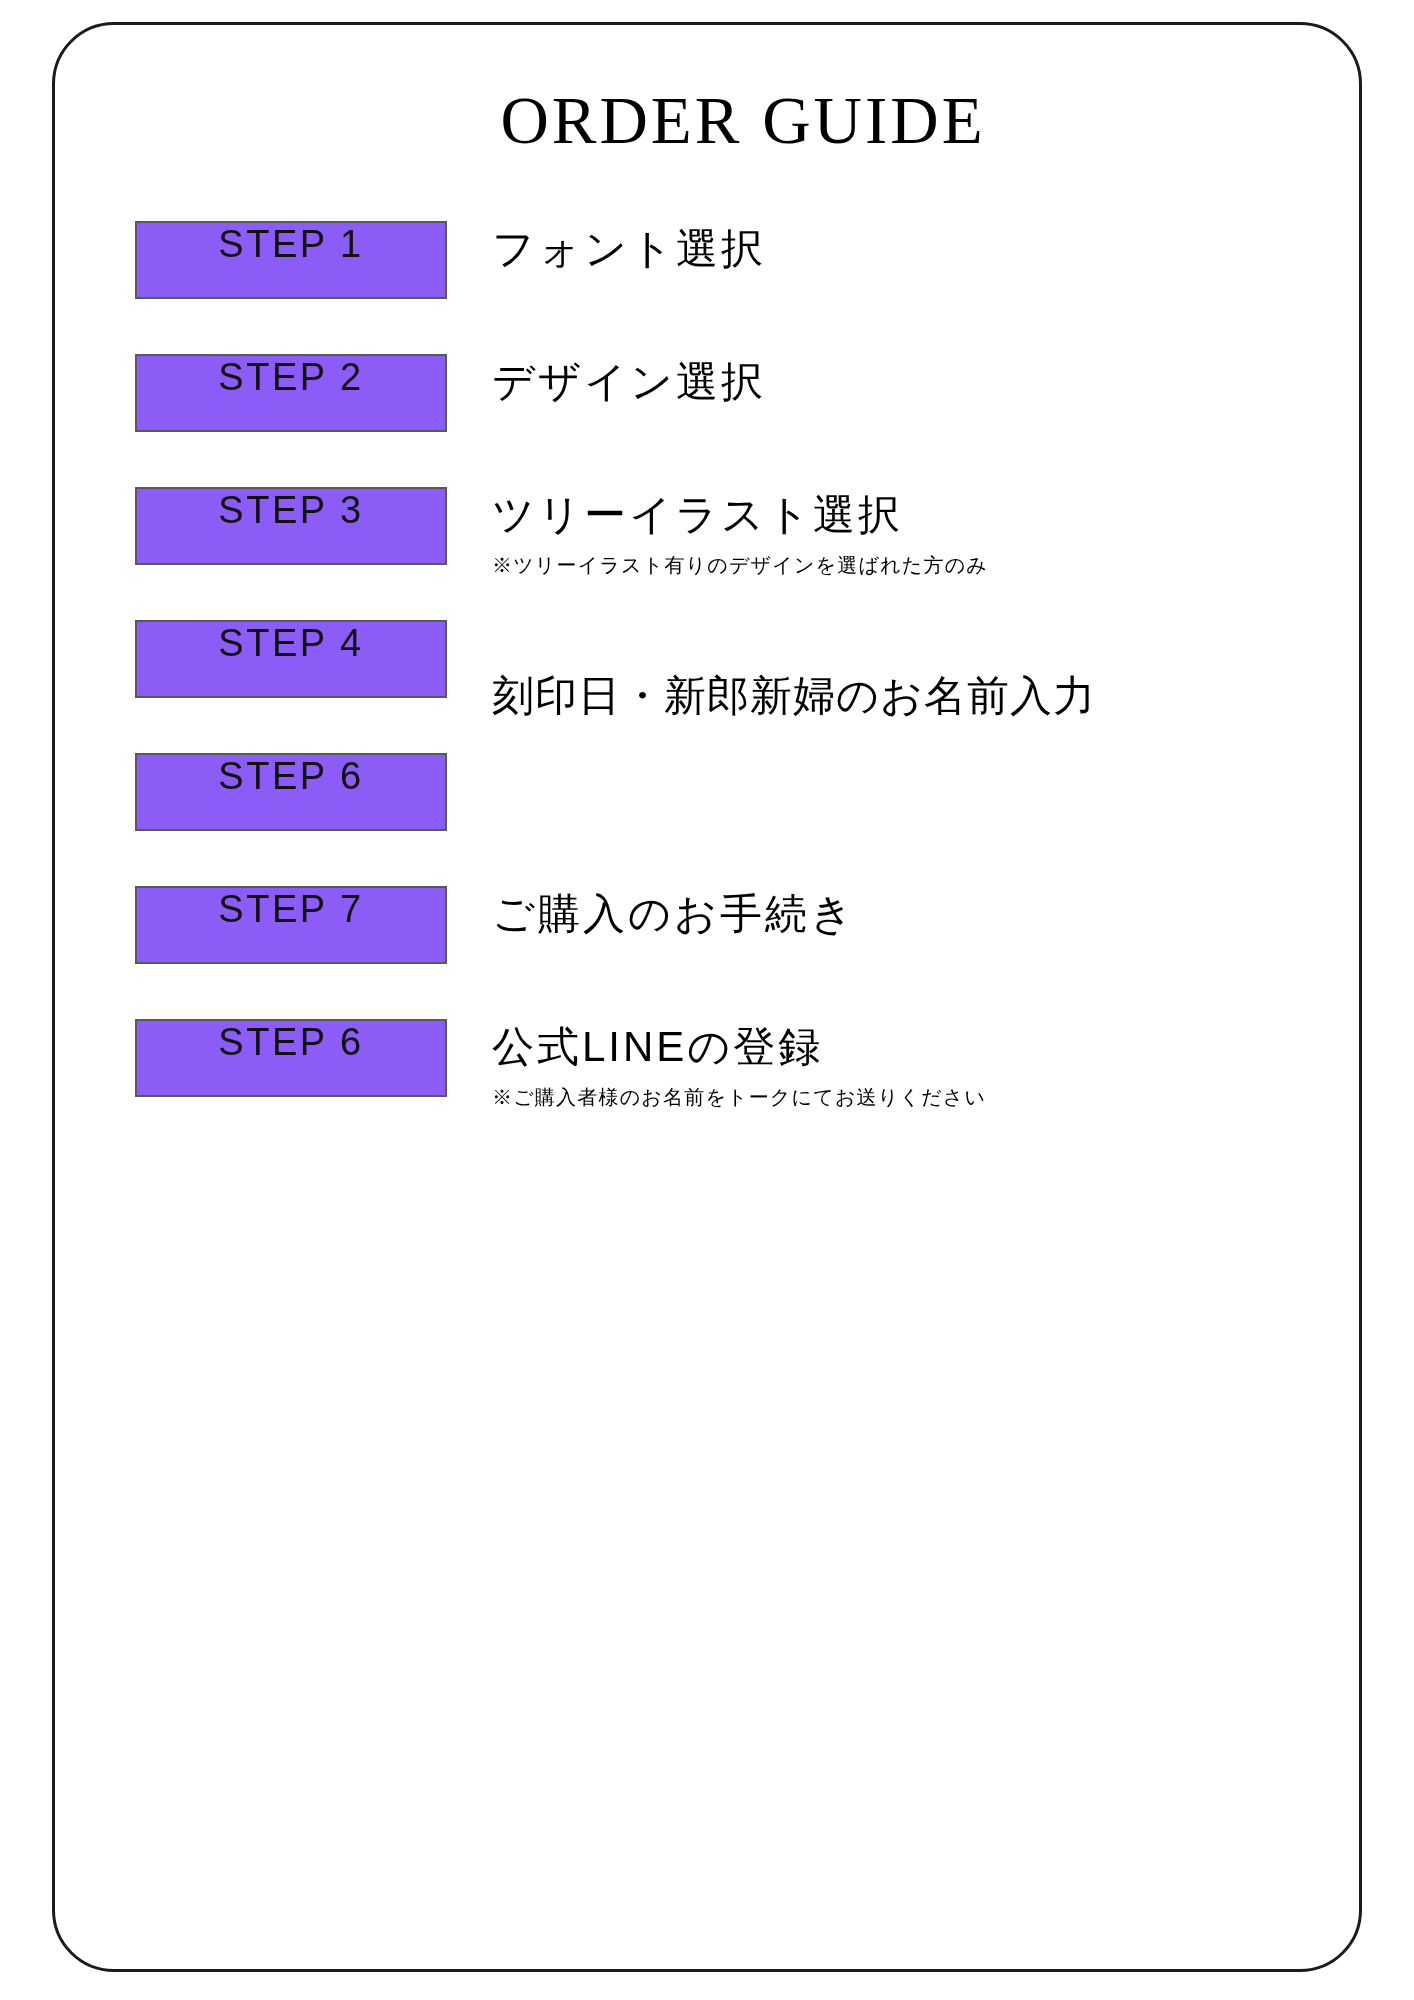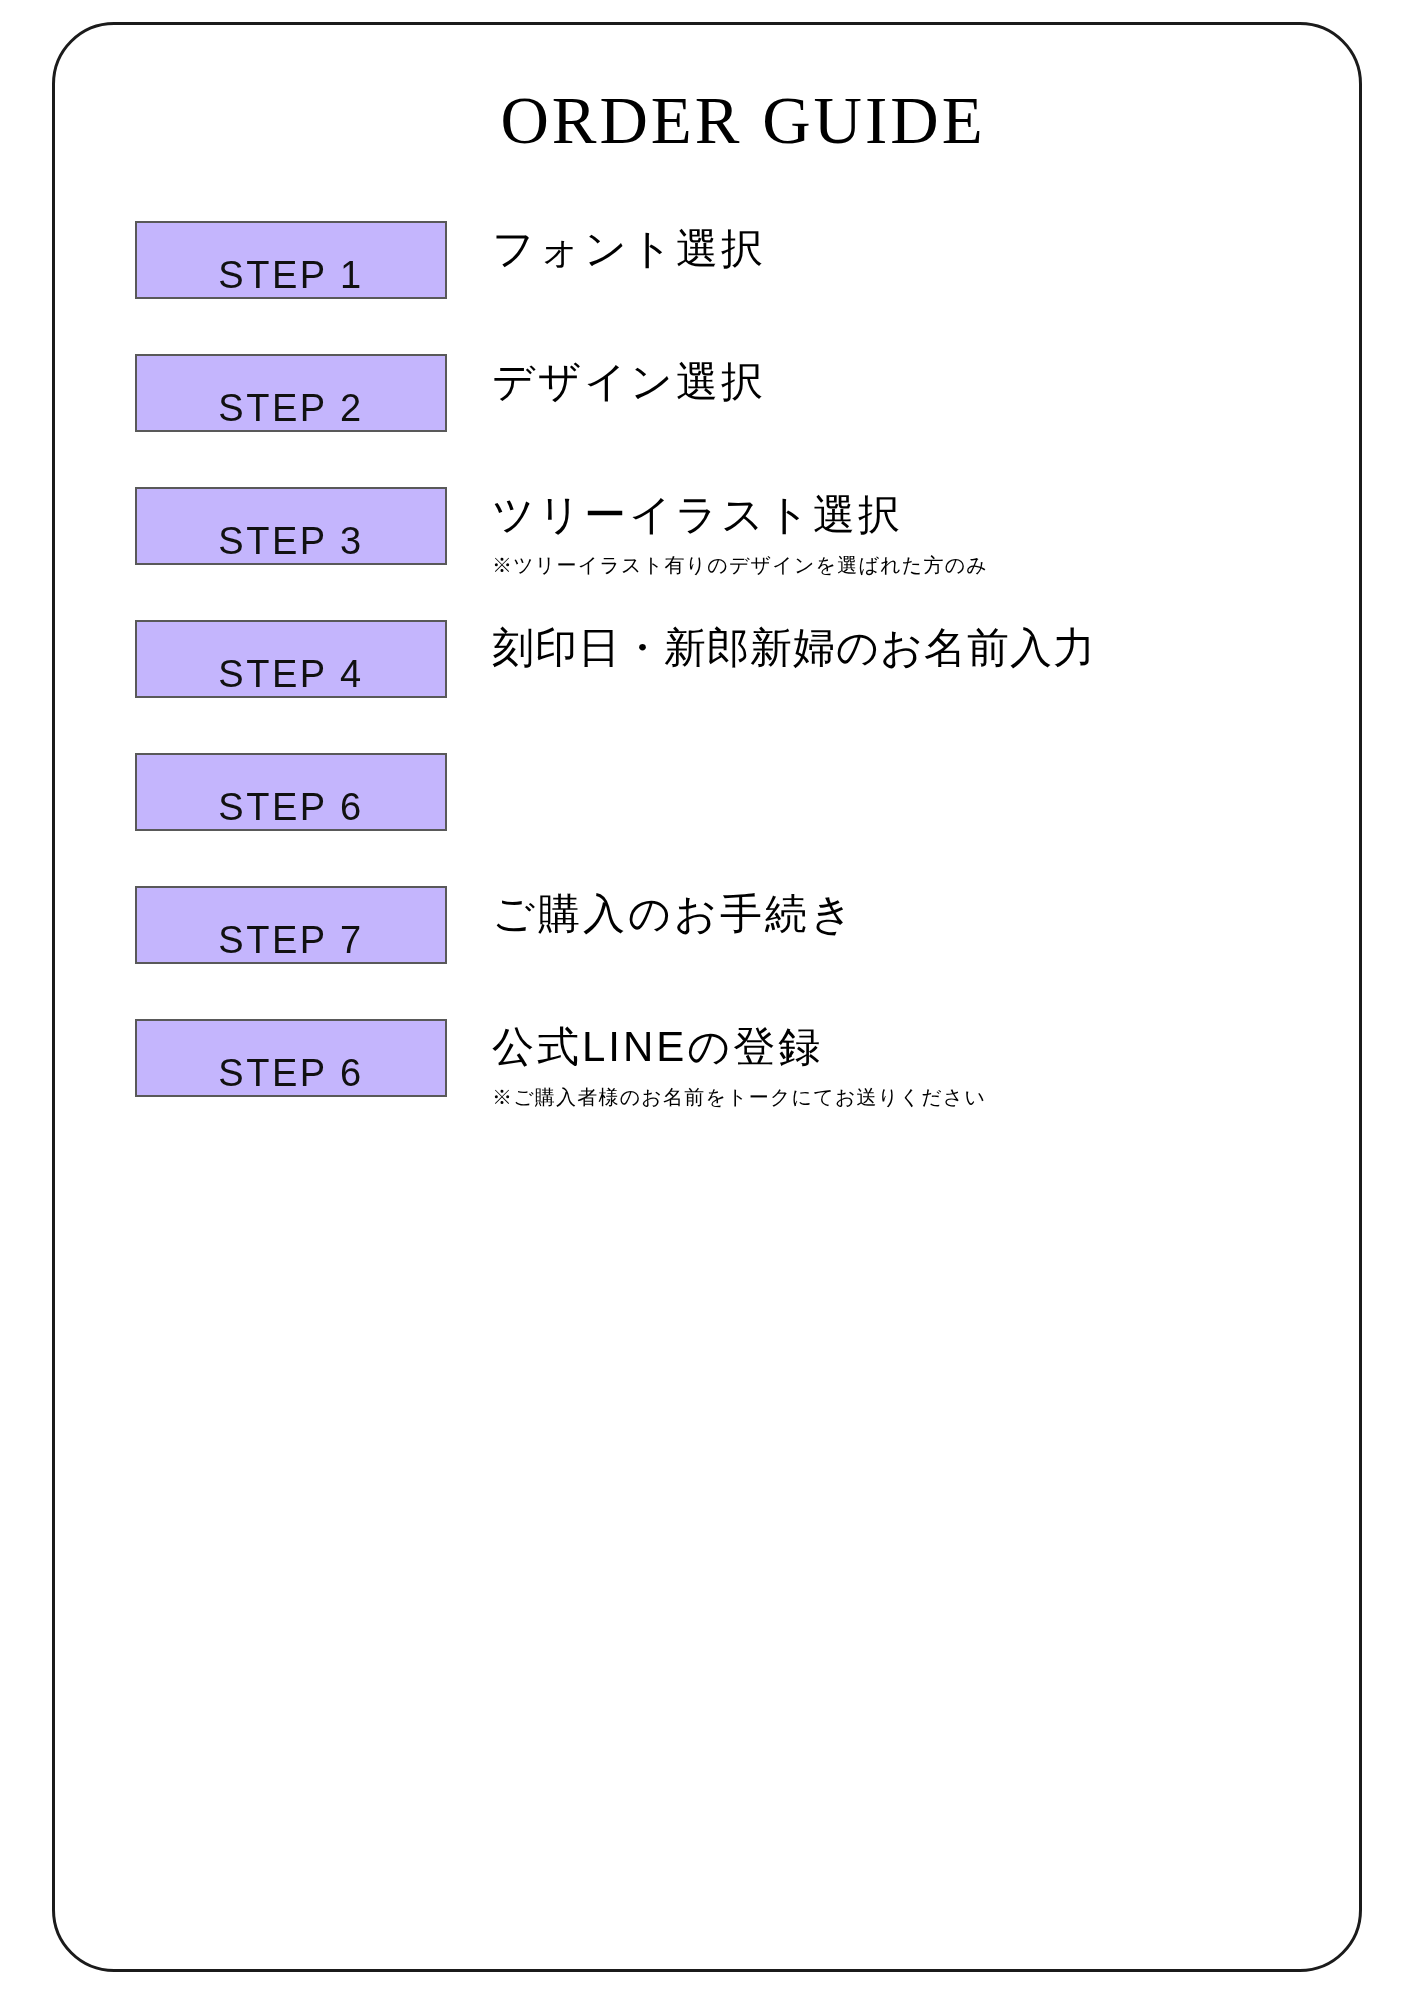--- a/index.html
+++ b/index.html
@@ -59,23 +59,23 @@
   }
 
   .step-box {
     position: absolute;
     left: 80px;
     top: 0;
     width: 312px;
     height: 78px;
     box-sizing: border-box;
     border: 2px solid #595959;
-    background: #c4b5fd;
+    background: #8b5cf6;
     display: flex;
-    align-items: flex-end;
+    align-items: flex-start;
     justify-content: center;
   }
 
   .step-box-label {
     font-family: "Liberation Sans", sans-serif;
     font-size: 38px;
     font-weight: 300;
     letter-spacing: 2.5px;
     color: #111111;
     white-space: nowrap;
@@ -93,20 +93,21 @@
     font-size: 42px;
     line-height: 60px;
     letter-spacing: 3px;
     color: #000000;
     white-space: nowrap;
   }
 
   .step-label.wide {
     font-size: 42px;
     letter-spacing: 1px;
+    margin-top: 48px;
   }
 
   .step-note {
     font-family: "Liberation Sans", sans-serif;
     font-size: 20px;
     line-height: 30px;
     letter-spacing: 1.2px;
     color: #000000;
     white-space: nowrap;
     margin-top: 5px;

